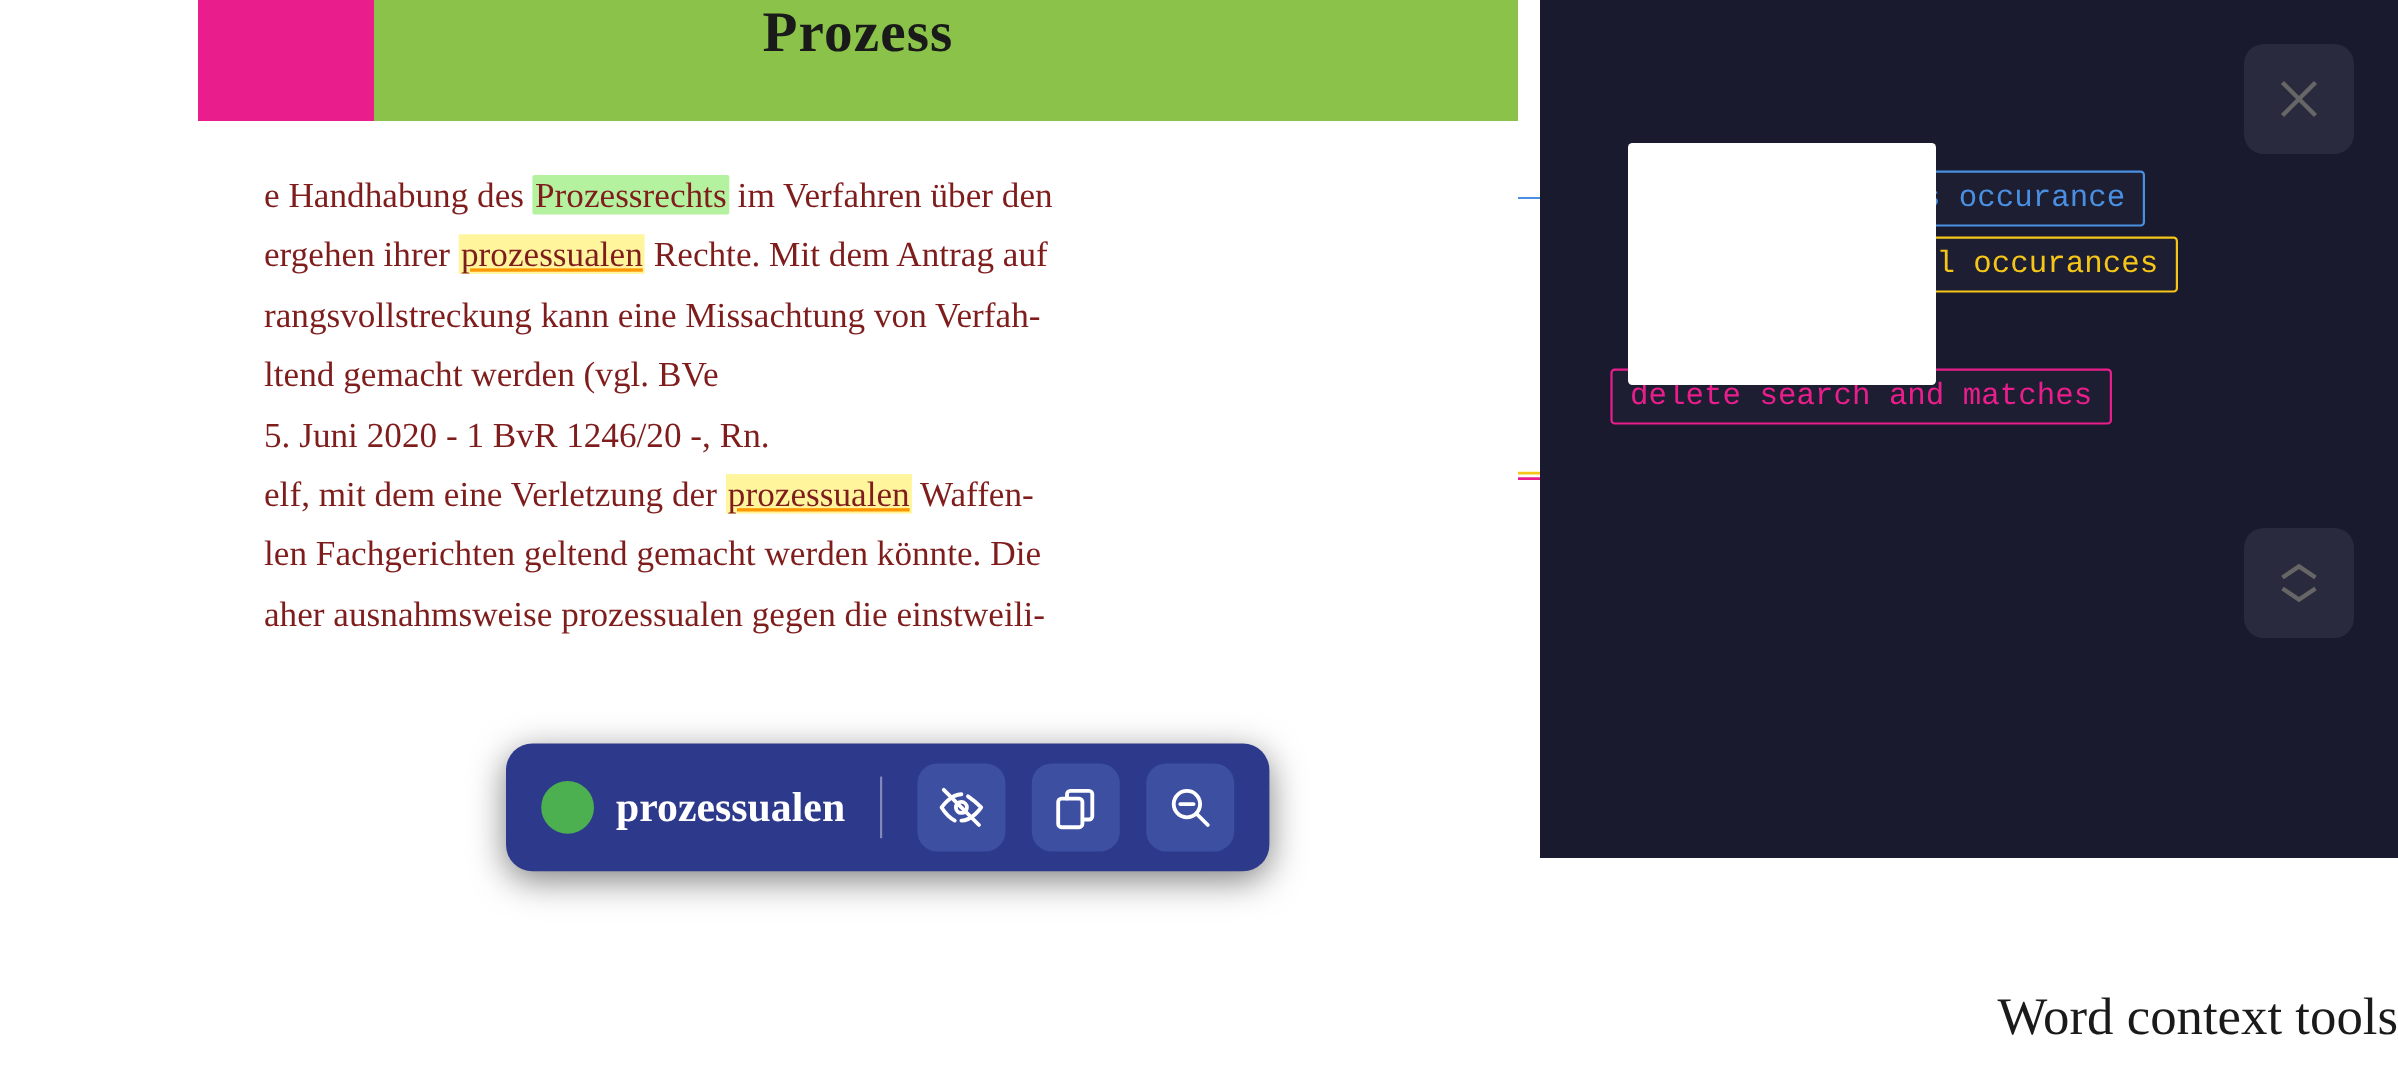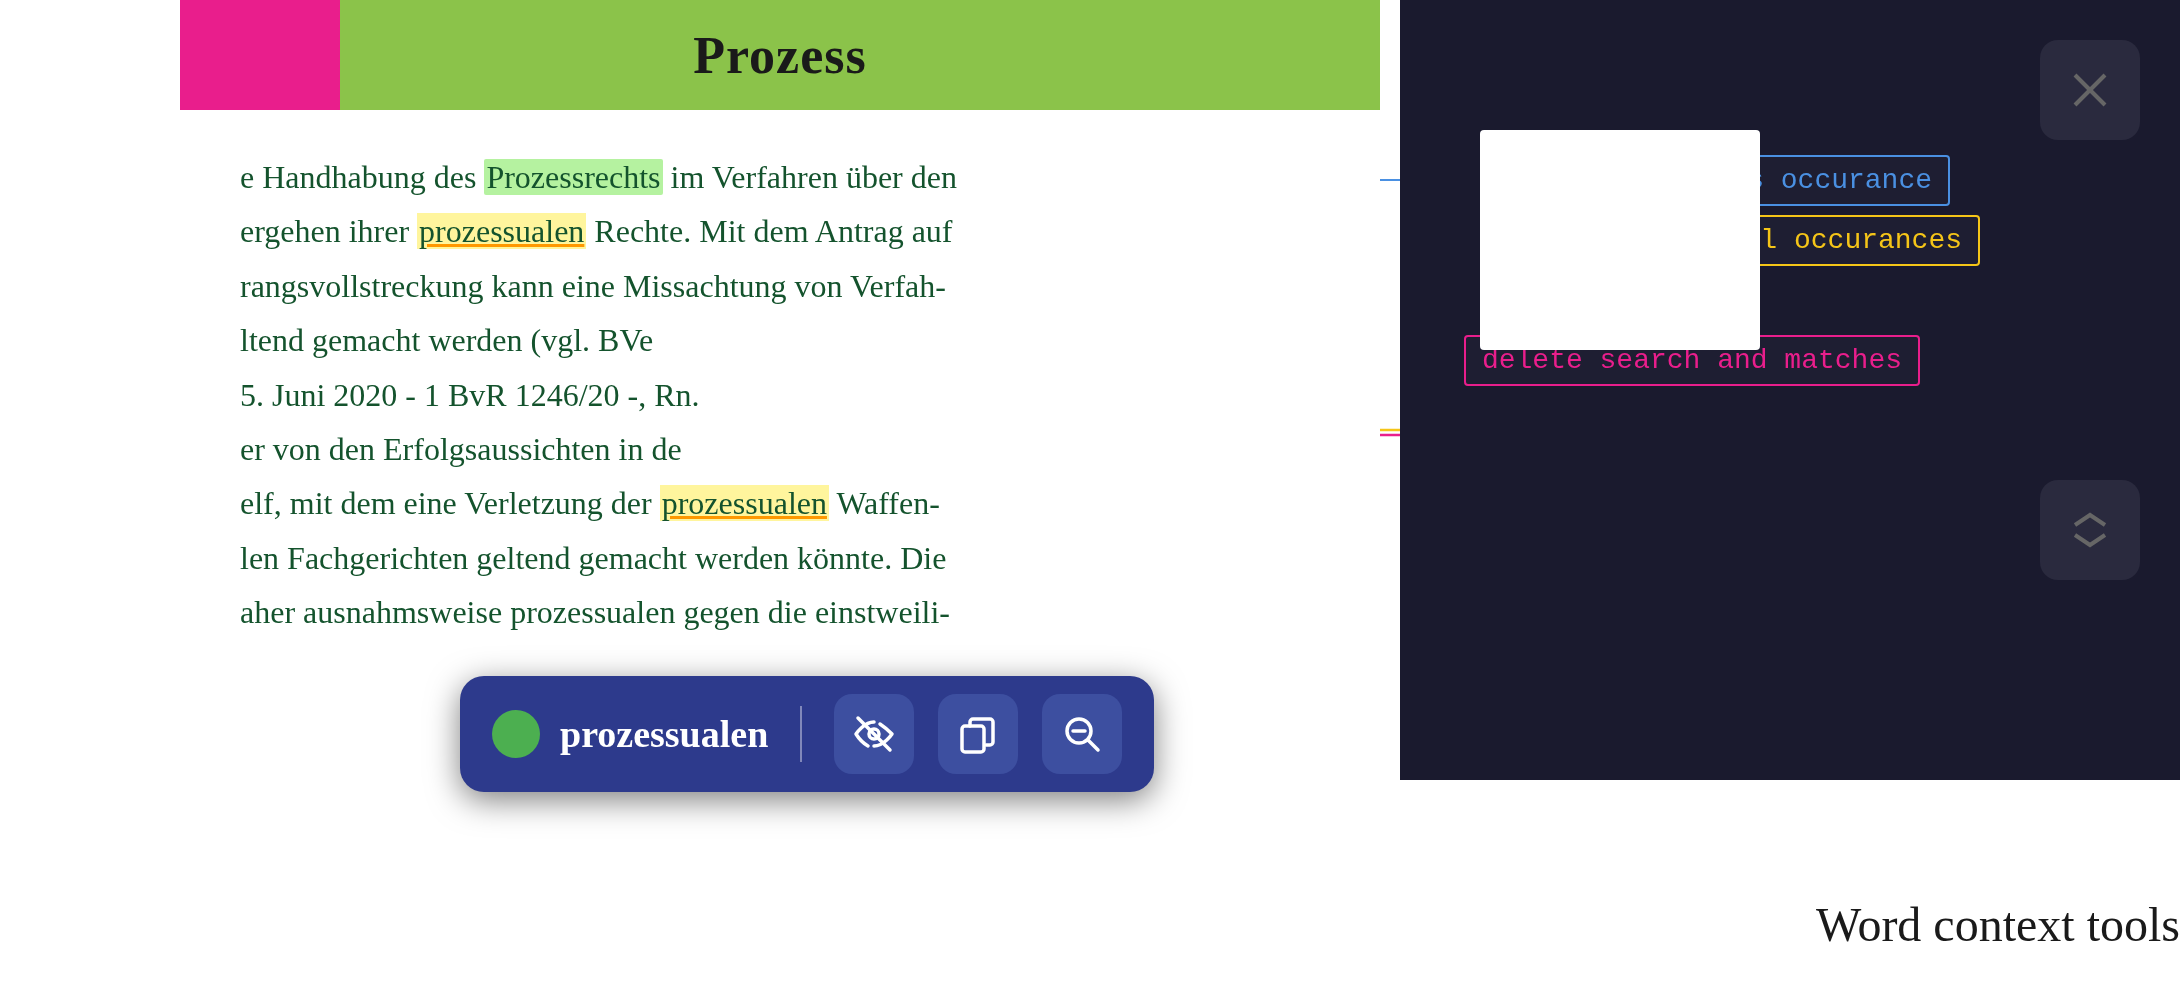--- a/index.html
+++ b/index.html
@@ -21,21 +21,20 @@
       height: 780px;
       background: #ffffff;
     }
 
     
     .header-bar {
       width: 100%;
       height: 110px;
       background: #8bc34a;
       display: flex;
-      align-items: center;
       justify-content: center;
       position: relative;
     }
 
     .header-pink-block {
       position: absolute;
       left: 0;
       top: 0;
       width: 160px;
       height: 110px;
@@ -48,21 +47,21 @@
       font-weight: bold;
       color: #1a1a1a;
       letter-spacing: 1px;
     }
 
     
     .doc-text {
       padding: 40px 60px;
       font-size: 32px;
       line-height: 1.7;
-      color: #14532d;
+      color: #7f1d1d;
     }
 
     .highlight-green {
       background-color: #b5f2a0;
       border-radius: 2px;
       padding: 0 2px;
     }
 
     .highlight-yellow-under {
       background-color: #fff59d;
@@ -249,21 +248,20 @@
   <div class="doc-text">
     <p>
       e Handhabung des <span class="highlight-green">Prozessrechts</span> im Verfahren über den
     </p>
     <p>
       ergehen ihrer <span class="highlight-yellow-under">prozessualen</span> Rechte. Mit dem Antrag auf
     </p>
     <p>rangsvollstreckung kann eine Missachtung von Verfah-</p>
     <p>ltend gemacht werden (vgl. BVe</p>
     <p>5. Juni 2020 - 1 BvR 1246/20 -, Rn.</p>
-    <p>er von den Erfolgsaussichten in de</p>
     <p>
       elf, mit dem eine Verletzung der <span class="highlight-yellow-under">prozessualen</span> Waffen-
     </p>
     <p>len Fachgerichten geltend gemacht werden könnte. Die</p>
     <p>aher ausnahmsweise prozessualen gegen die einstweili-</p>
   </div>
 </div>
 
 <div class="right-panel" style="position:absolute;top:0;right:0;width:780px;height:780px;background:#1a1a2e;">
 

